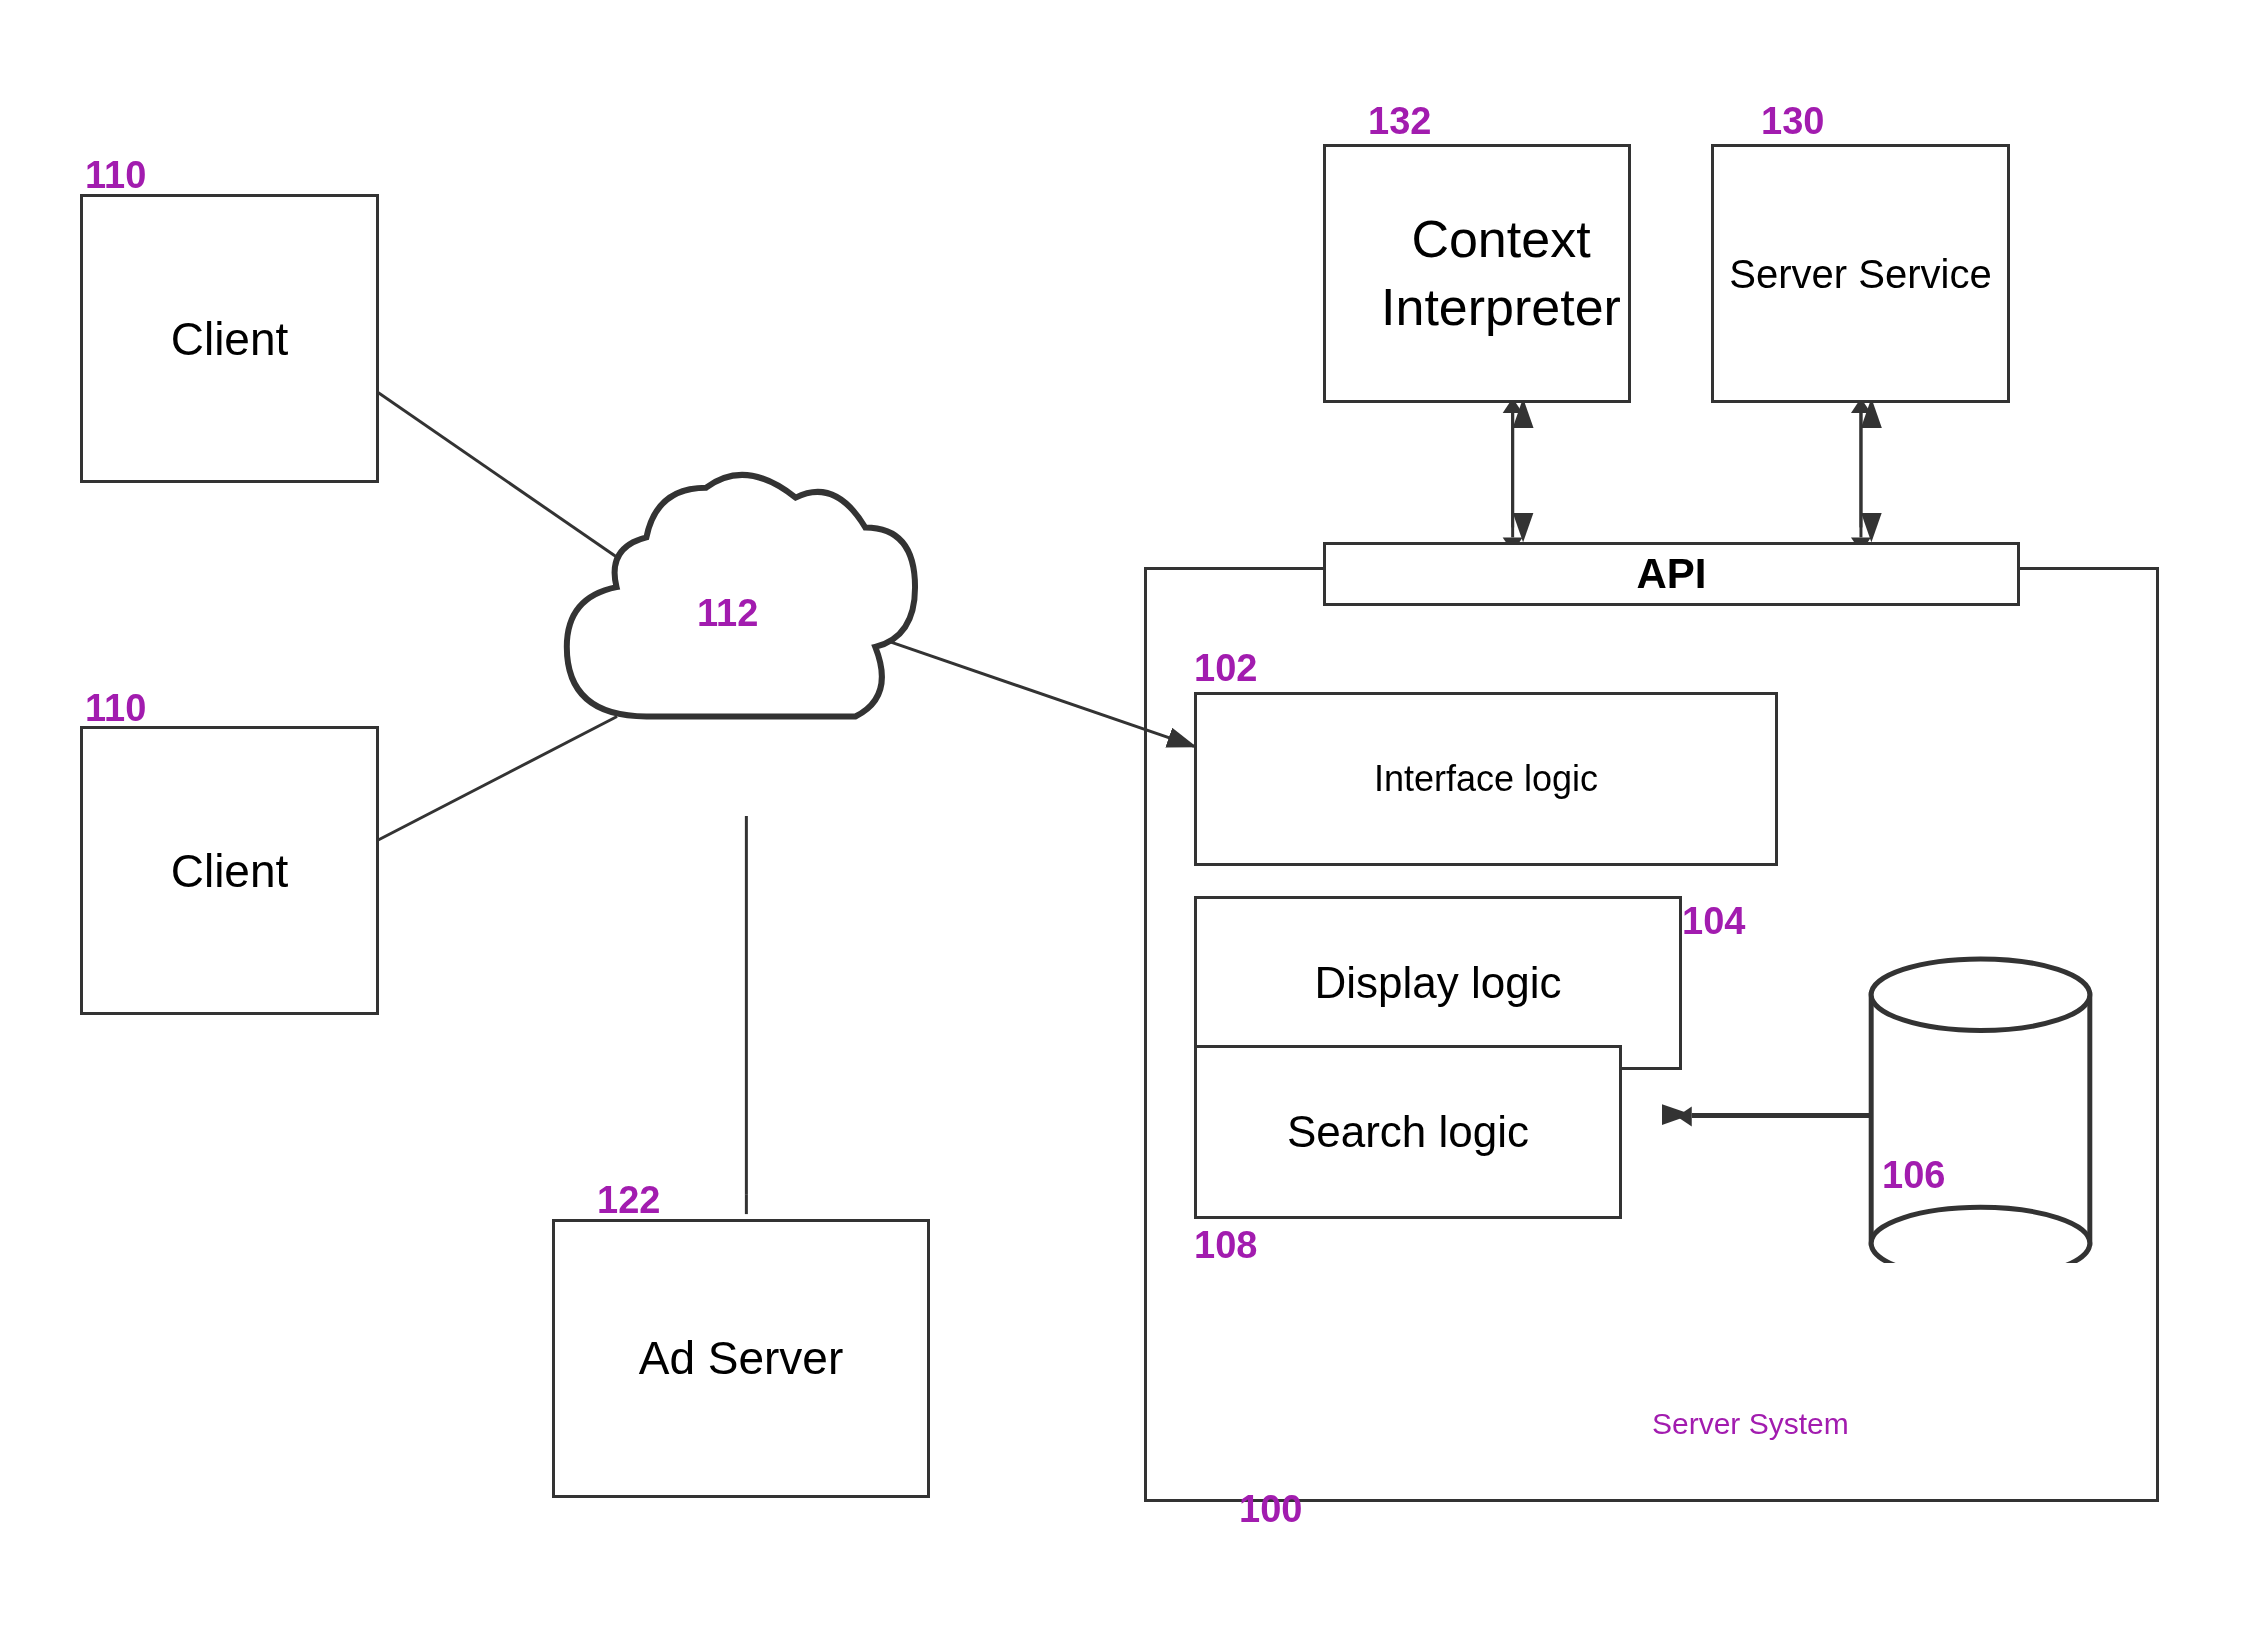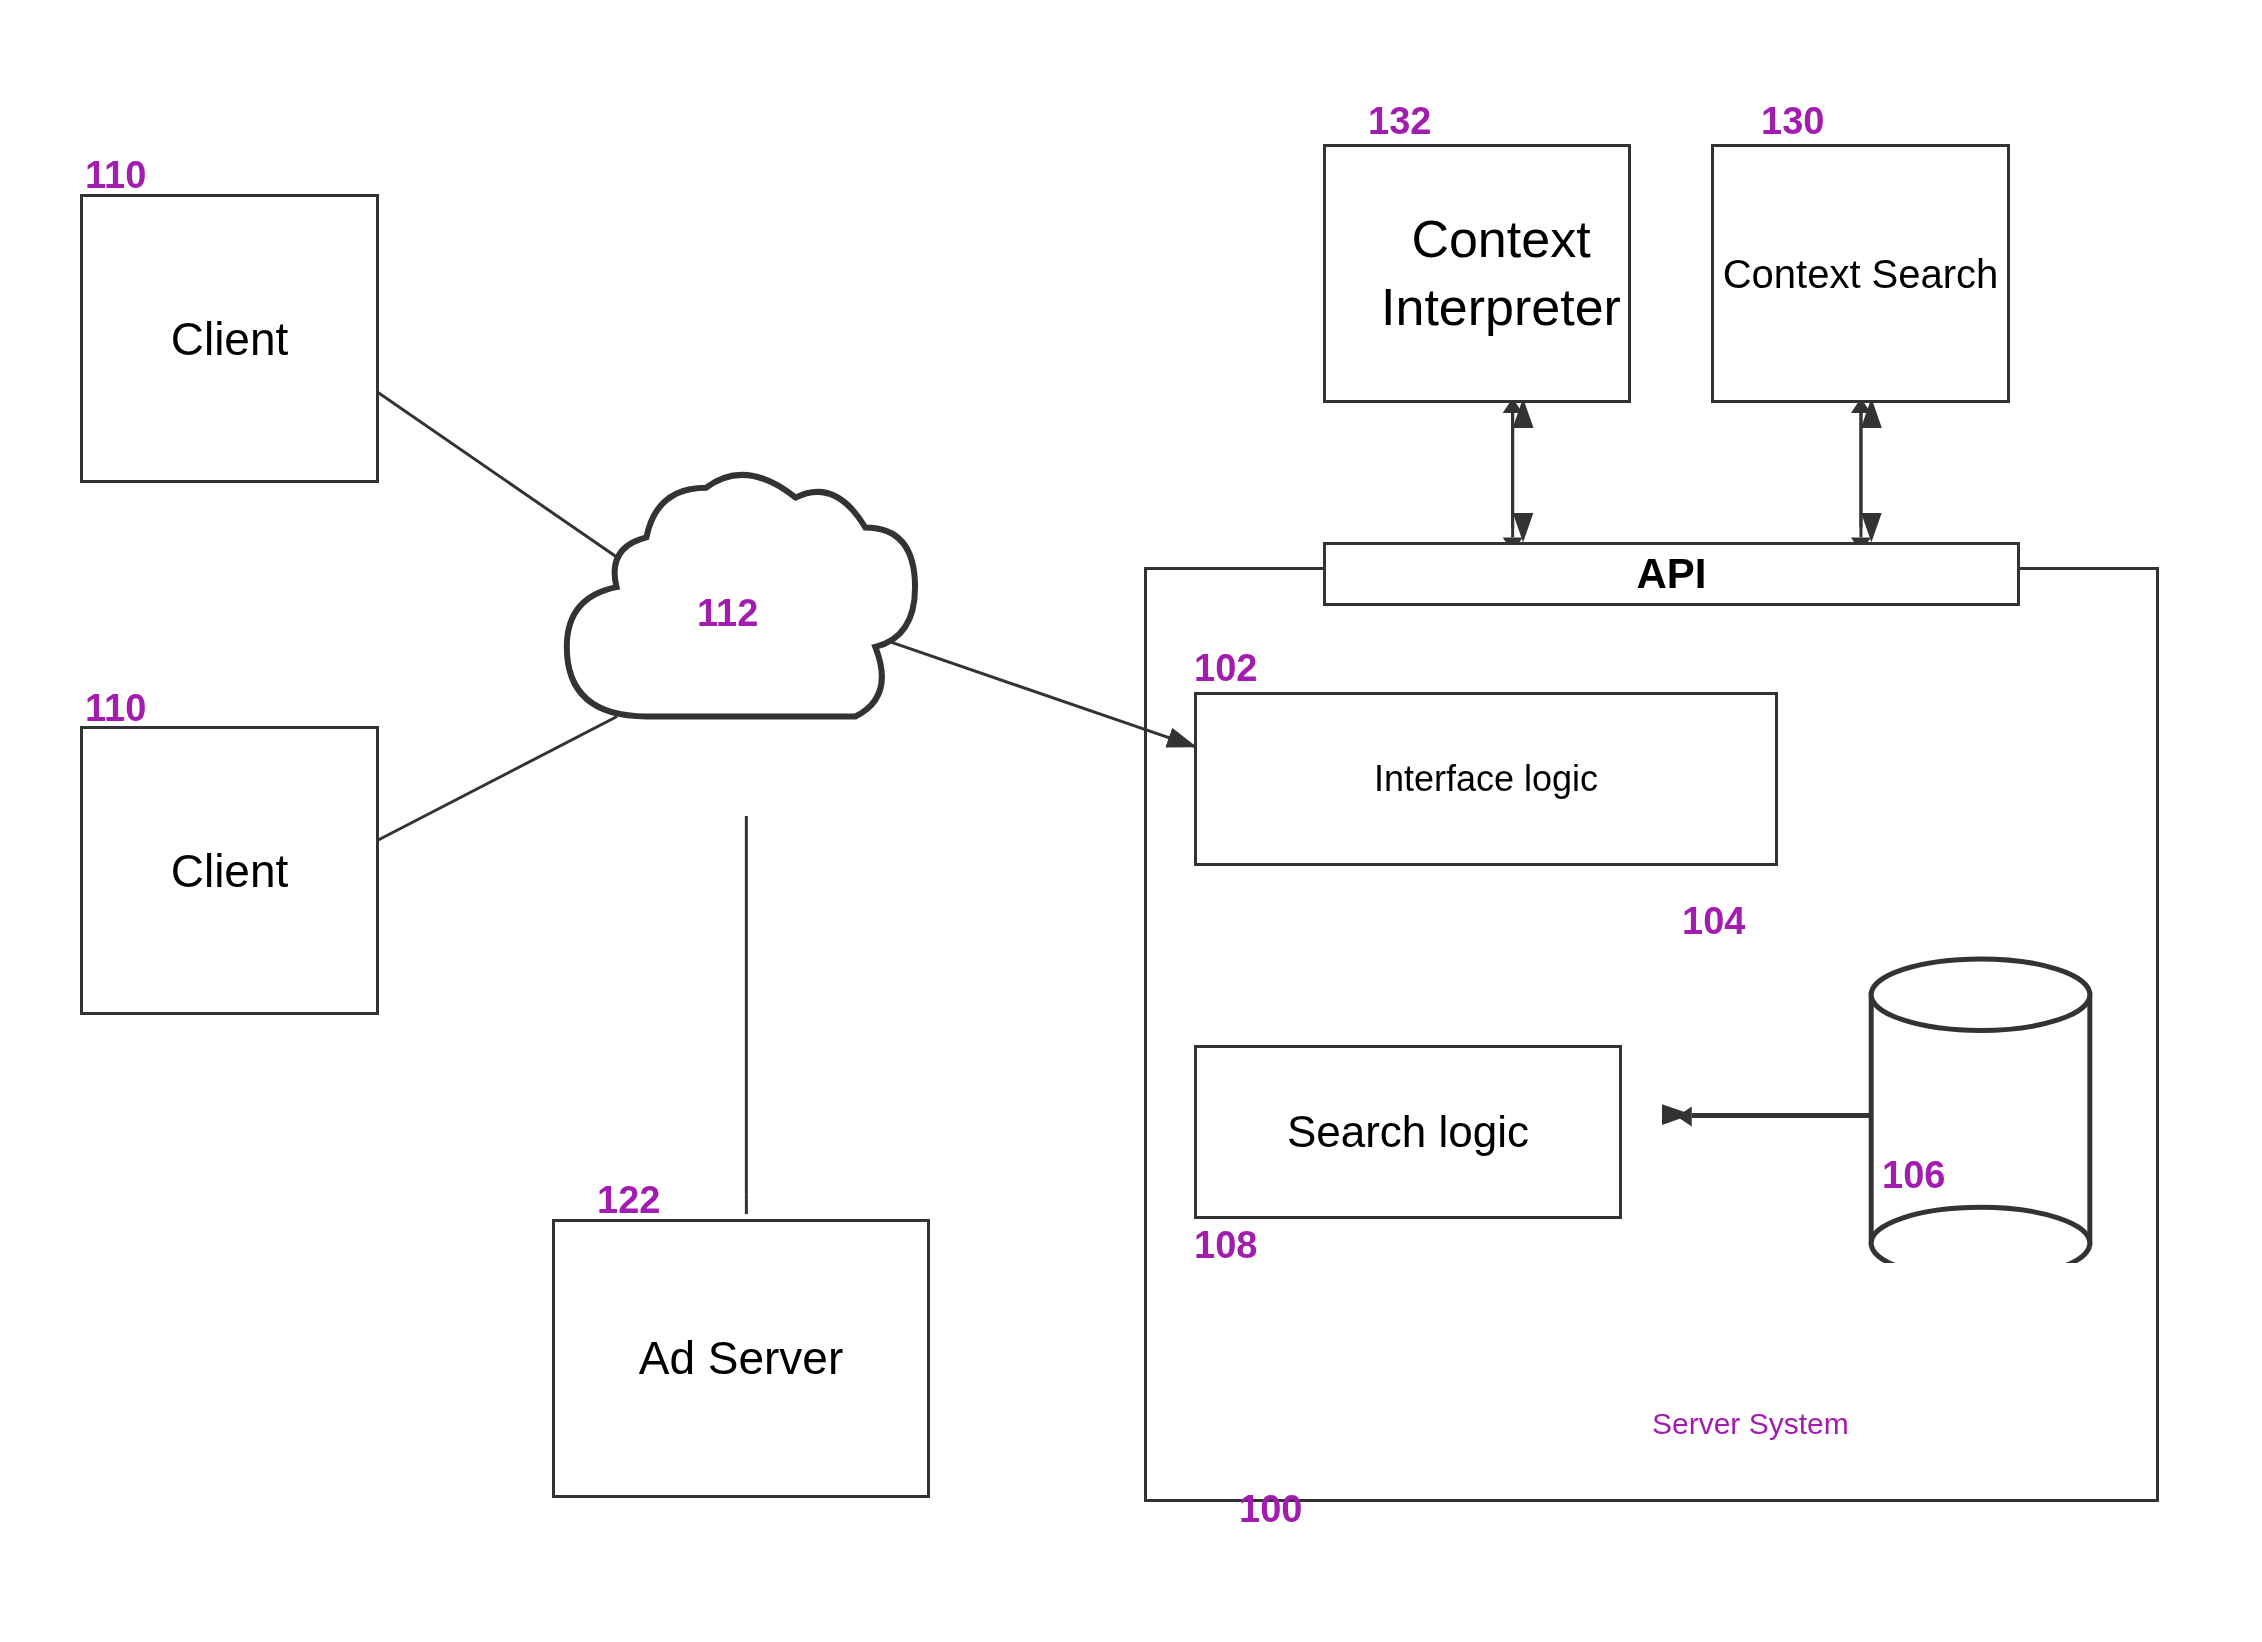--- a/index.html
+++ b/index.html
@@ -151,33 +151,36 @@
 
   <div class="label" style="left:1368px; top:100px;">132</div>
 
   <div class="box" style="left:1323px; top:144px; width:308px; height:259px; font-size:52px; line-height:1.3;padding-left:48px;">
     <span>Context Interpreter</span>
   </div>
 
   <div class="label" style="left:1761px; top:100px;text-align:center;">130</div>
 
   <div class="box" style="left:1711px; top:144px; width:299px; height:259px; font-size:40px; line-height:1.3;">
-    <span>Context Search</span>
+    <span>Server Service</span>
   </div>
 
   <div class="box" style="left:1323px; top:542px; width:697px; height:64px; font-size:42px; font-weight:bold;">
     <span>API</span>
   </div>
 
   <div class="label" style="left:1194px; top:647px;">102</div>
 
   <div class="box" style="left:1194px; top:692px; width:584px; height:174px; font-size:36px;">
     <span>Interface logic</span>
   </div>
 
+  <div class="box" style="left:1194px; top:896px; width:488px; height:174px; font-size:44px;">
+    <span>Display logic</span>
+  </div>
 
   <div class="label" style="left:1682px; top:900px;">104</div>
 
   <div class="box" style="left:1194px; top:1045px; width:428px; height:174px; font-size:44px;align-items:center;">
     <span>Search logic</span>
   </div>
 
   <div class="label" style="left:1194px; top:1224px;">108</div>
 
   <div class="cylinder" style="left:1861px; top:945px; width:239px; height:318px;">

